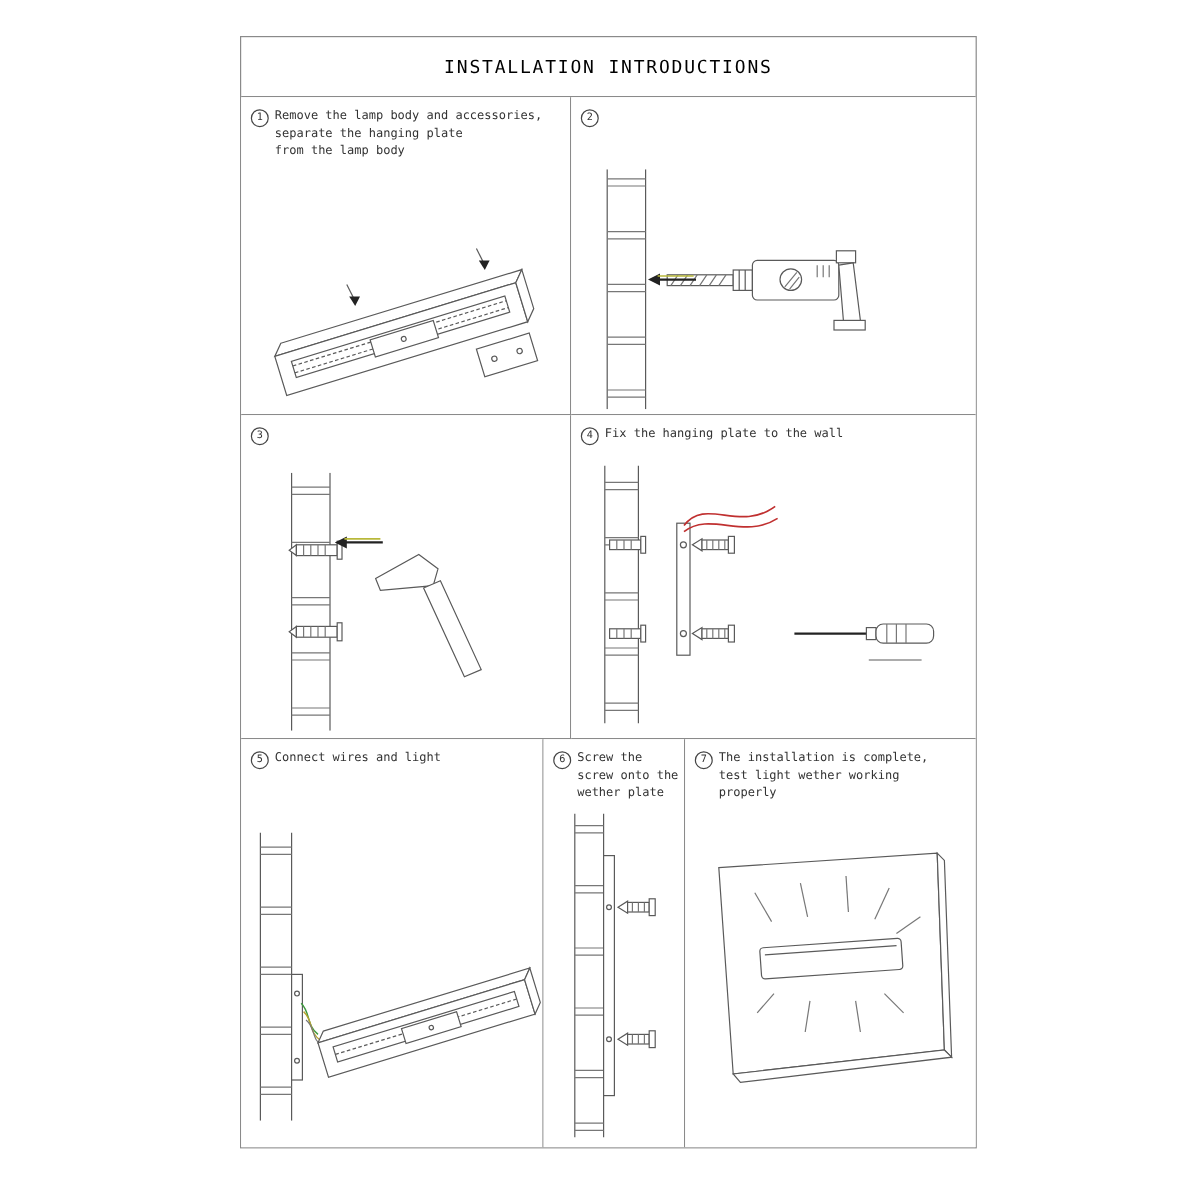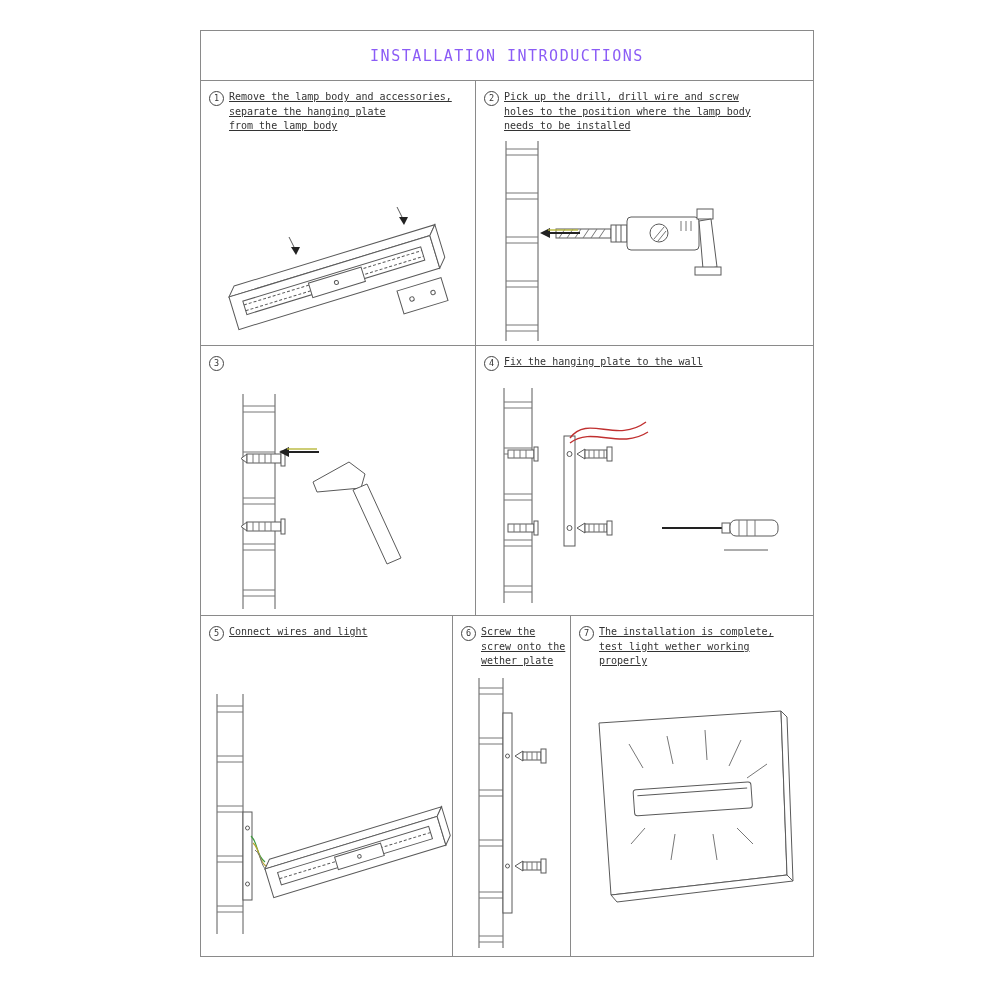--- a/index.html
+++ b/index.html
@@ -1,31 +1,31 @@
 <!DOCTYPE html>
 <html><head>
 <meta charset="utf-8">
 <style>
   html,body{margin:0;padding:0;background:#fff;}
   body{width:1000px;height:1000px;position:relative;font-family:"DejaVu Sans Mono","Liberation Mono",monospace;}
   .sheet{position:absolute;left:200px;top:30px;width:612px;height:925px;border:1px solid #8a8a8a;background:#fff;}
   .title-bar{position:absolute;left:0;top:0;width:100%;height:50px;display:flex;align-items:center;justify-content:center;
-    font-size:15px;letter-spacing:1.5px;color:#8b5cf6;border-bottom:1px solid #8a8a8a;box-sizing:border-box;}
+    font-size:15px;letter-spacing:1.5px;color:#000000;border-bottom:1px solid #8a8a8a;box-sizing:border-box;}
   .panel{position:absolute;box-sizing:border-box;background:#fff;}
   .p1{left:0;top:50px;width:275px;height:265px;border-right:1px solid #8a8a8a;border-bottom:1px solid #8a8a8a;}
   .p2{left:275px;top:50px;width:337px;height:265px;border-bottom:1px solid #8a8a8a;}
   .p3{left:0;top:315px;width:275px;height:270px;border-right:1px solid #8a8a8a;border-bottom:1px solid #8a8a8a;}
   .p4{left:275px;top:315px;width:337px;height:270px;border-bottom:1px solid #8a8a8a;}
   .p5{left:0;top:585px;width:252px;height:340px;border-right:1px solid #8a8a8a;}
   .p6{left:252px;top:585px;width:118px;height:340px;border-right:1px solid #8a8a8a;}
   .p7{left:370px;top:585px;width:242px;height:340px;}
   .head{display:flex;gap:5px;padding:9px 4px 2px 8px;color:#333;font-size:10px;line-height:1.45;}
   .num{width:13px;height:13px;min-width:13px;border:1px solid #444;border-radius:50%;display:flex;align-items:center;
     justify-content:center;font-size:8.5px;margin-top:1px;color:#333;}
-  .txt{white-space:pre-line;text-decoration:underline;}
+  .txt{white-space:pre-line;}
   .art{position:absolute;left:0;}
   .a1{top:58px;} .a2{top:60px;} .a3{top:48px;} .a4{top:42px;} .a5{top:38px;} .a6{top:62px;} .a7{top:62px;}
   svg{display:block;}
   .ln{stroke:#5a5a5a;fill:none;stroke-width:1;}
   .fw{stroke:#5a5a5a;fill:#ffffff;stroke-width:1;}
   .thin{stroke:#777;fill:none;stroke-width:1;}
   .red{stroke:#c03030;fill:none;stroke-width:1.4;}
   .grn{stroke:#3f9b3f;fill:none;stroke-width:1.2;}
   .yel{stroke:#b8a22e;fill:none;stroke-width:1.2;}
   .blkA{stroke:#222;fill:none;stroke-width:2;}
@@ -66,23 +66,20 @@
         <rect class="fw" x="0" y="0" width="46" height="24"></rect>
         <circle class="ln" cx="12" cy="12" r="2.2"></circle>
         <circle class="ln" cx="34" cy="12" r="2.2"></circle>
       </g>
     </svg>
   </div>
 
   <div class="panel p2">
     <div class="head">
       <span class="num">2</span>
-      <span class="txt">Pick up the drill, drill wire and screw
-holes to the position where the lamp body
-needs to be installed</span>
     </div>
     <svg class="art a2" width="337" height="200" viewBox="0 0 337 200">
       <g>
         <line class="ln" x1="30" y1="0" x2="30" y2="200"></line>
         <line class="ln" x1="62" y1="0" x2="62" y2="200"></line>
         <path class="thin" d="M30 8H62M30 14H62 M30 52H62M30 58H62 M30 96H62M30 102H62 M30 140H62M30 146H62 M30 184H62M30 190H62"></path>
       </g>
       <g transform="translate(135,40)">
         <rect class="fw" x="-55" y="48" width="55" height="9"></rect>
         <path class="thin" d="M-52 57l6 -9M-44 57l6 -9M-36 57l6 -9M-28 57l6 -9M-20 57l6 -9M-12 57l6 -9"></path>

